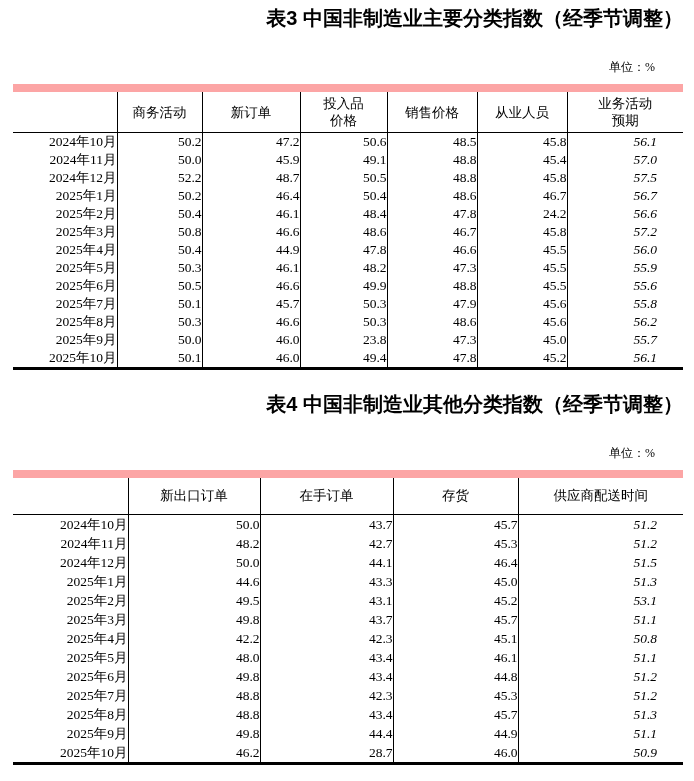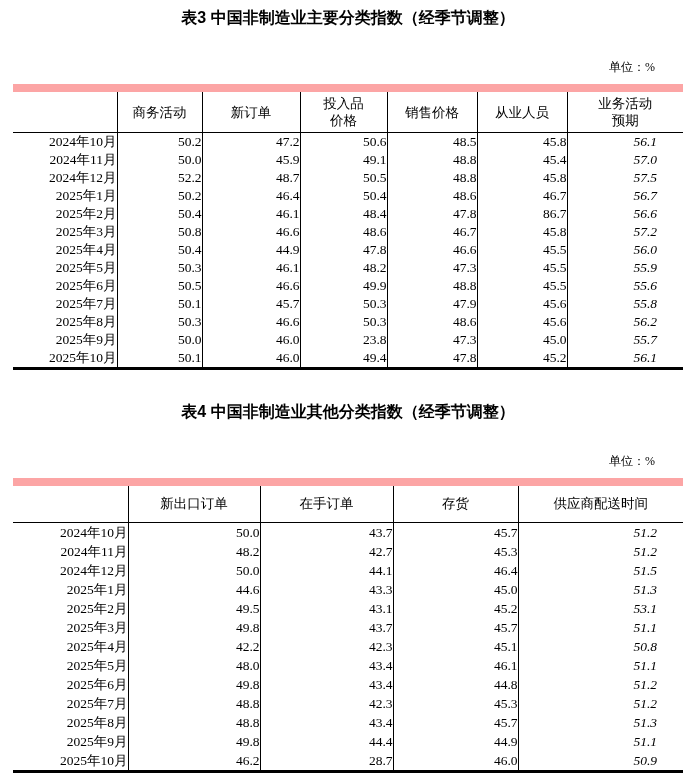--- a/index.html
+++ b/index.html
@@ -11,29 +11,29 @@
     height: 781px;
     overflow: hidden;
     font-family: "Liberation Serif", "DejaVu Serif", serif;
     color: #000000;
   }
   .page {
     width: 694px;
     padding: 8px 11px 0 13px;
   }
   .table-title {
-    text-align: center;
+    text-align: right;
     font-family: "Liberation Sans", "DejaVu Sans", sans-serif;
     font-weight: bold;
-    font-size: 16px;
+    font-size: 20px;
     line-height: 20px;
     margin: 0;
   }
   .title-table4 {
-    margin-top: 32px;
+    margin-top: 24px;
   }
   .unit-label {
     text-align: right;
     font-size: 12px;
     line-height: 16px;
     padding-right: 28px;
     margin-top: 31px;
     margin-bottom: 9px;
   }
   table.data-table {
@@ -141,21 +141,21 @@
           <td class="num-cell">48.6</td>
           <td class="num-cell">46.7</td>
           <td class="num-cell">56.7</td>
         </tr>
         <tr>
           <td class="row-label">2025年2月</td>
           <td class="num-cell">50.4</td>
           <td class="num-cell">46.1</td>
           <td class="num-cell">48.4</td>
           <td class="num-cell">47.8</td>
-          <td class="num-cell">86.7</td>
+          <td class="num-cell">24.2</td>
           <td class="num-cell">56.6</td>
         </tr>
         <tr>
           <td class="row-label">2025年3月</td>
           <td class="num-cell">50.8</td>
           <td class="num-cell">46.6</td>
           <td class="num-cell">48.6</td>
           <td class="num-cell">46.7</td>
           <td class="num-cell">45.8</td>
           <td class="num-cell">57.2</td>

